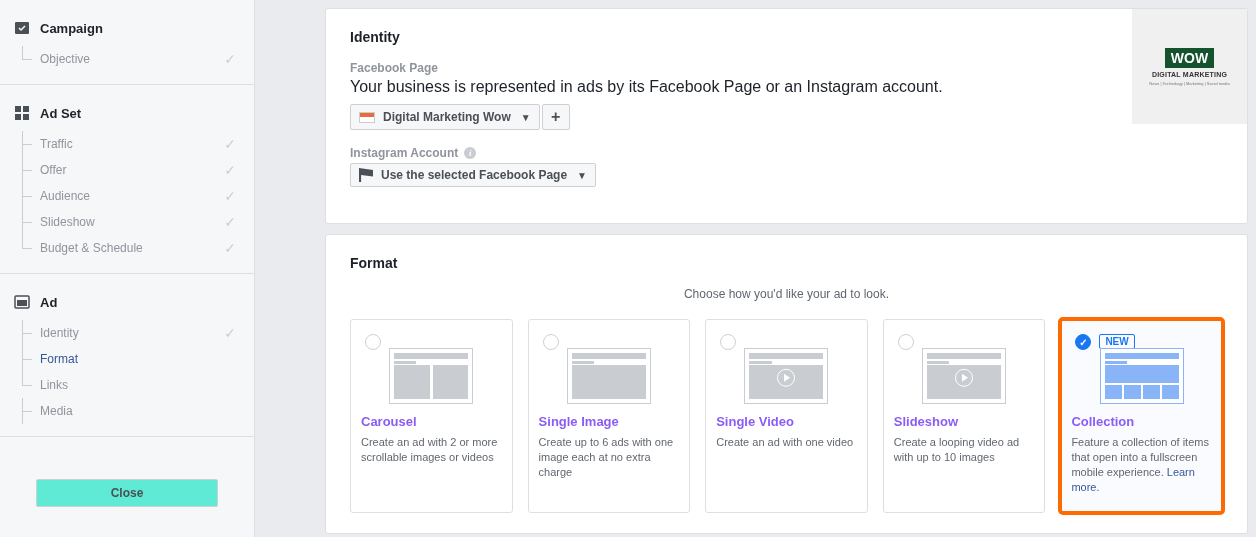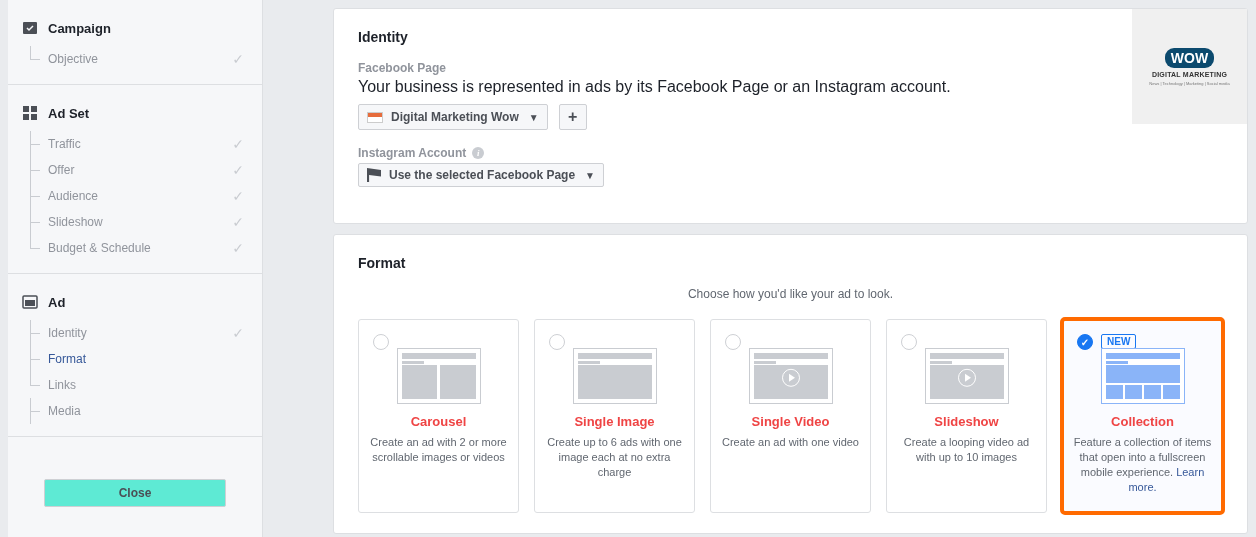--- a/index.html
+++ b/index.html
@@ -1,18 +1,18 @@
 <!DOCTYPE html>
 <html><head>
 <meta charset="utf-8">
 <style>
   * { box-sizing: border-box; margin: 0; padding: 0; font-family: Helvetica, Arial, sans-serif; }
   body { background: #e9ebee; color: #1d2129; font-size: 12px; width: 1256px; height: 537px; overflow: hidden; }
 
-  .layout { display: flex; height: 100%; padding-left: 8px; }
+  .layout { display: flex; height: 100%; }
 
   
   .sidebar { width: 255px; background: #f6f7f9; border-right: 1px solid #dddfe2; display: flex; flex-direction: column; }
   .nav-group { padding: 10px 0 12px 0; border-bottom: 1px solid #dddfe2; }
   .nav-header { display: flex; align-items: center; padding: 10px 14px; font-weight: bold; color: #1d2129; font-size: 13px; gap: 10px; }
   .nav-header .icon-box { width: 16px; height: 16px; display: inline-flex; align-items: center; justify-content: center; }
   .nav-row { display: flex; align-items: center; padding: 4px 18px 4px 40px; position: relative; color: #90949c; font-size: 12px; line-height: 18px; }
   .nav-row::before { content: ""; position: absolute; left: 22px; top: 0; bottom: 0; width: 1px; background: #c9ccd1; }
   .nav-row::after { content: ""; position: absolute; left: 22px; top: 50%; width: 10px; height: 1px; background: #c9ccd1; }
   .nav-row.last::before { bottom: 50%; }
@@ -25,41 +25,41 @@
   .main { flex: 1; padding: 8px 8px 0 70px; overflow: auto; }
   .panel { background: #fff; border: 1px solid #dddfe2; border-radius: 3px; padding: 20px 24px; position: relative; }
   .panel + .panel { margin-top: 10px; }
   .panel h2 { font-size: 14px; font-weight: bold; color: #1d2129; margin-bottom: 16px; }
 
   .sub-label { font-size: 12px; color: #90949c; font-weight: bold; margin-bottom: 3px; display: flex; align-items: center; gap: 6px; }
   .sub-label .info-icon { width: 12px; height: 12px; border-radius: 50%; background: #c9ccd1; color: #fff; font-size: 9px; font-style: italic; display: inline-flex; align-items: center; justify-content: center; font-family: Georgia, serif; }
   .desc { font-size: 16px; color: #1d2129; margin-bottom: 8px; }
   .link { color: #365899; }
 
-  .btn-line { display: flex; gap: 11px; margin-bottom: 16px; }
+  .btn-line { display: flex; gap: 2px; margin-bottom: 16px; }
   .combo { display: flex; align-items: center; gap: 8px; background: #f6f7f9; border: 1px solid #ced0d4; border-radius: 2px; padding: 4px 8px; font-weight: bold; font-size: 12px; color: #4b4f56; }
   .combo .page-icon { width: 16px; height: 11px; background: linear-gradient(#e66c3c 40%, #fff 40%); border: 1px solid #ccc; }
   .combo .flag-icon { width: 14px; height: 14px; background: #4b4f56; clip-path: polygon(0 0, 100% 15%, 100% 60%, 15% 50%, 15% 100%, 0 100%); }
   .combo .chev { margin-left: 2px; color: #4b4f56; font-size: 10px; }
   .plus-btn { width: 28px; height: 26px; background: #f6f7f9; border: 1px solid #ced0d4; border-radius: 2px; display: flex; align-items: center; justify-content: center; color: #4b4f56; font-size: 16px; font-weight: bold; }
 
   .brand-box { position: absolute; right: 0; top: 0; width: 115px; height: 115px; background: #f0f0f0; display: flex; flex-direction: column; align-items: center; justify-content: center; gap: 3px; }
-  .brand-wow { background: #0c4a6e; color: #fff; font-weight: bold; padding: 2px 6px; font-size: 14px; border-radius: 9px; }
+  .brand-wow { background: #14532d; color: #fff; font-weight: bold; padding: 2px 6px; font-size: 14px; }
   .brand-sub { font-size: 7px; color: #333; font-weight: bold; letter-spacing: 0.2px; }
   .brand-tag { font-size: 4px; color: #777; }
 
   .format-sub { font-size: 12px; color: #616770; margin-bottom: 18px; text-align: center; }
 
   .format-row { display: flex; gap: 15px; }
-  .format-card { flex: 1; border: 1px solid #dddfe2; border-radius: 3px; padding: 16px 10px 18px; text-align: center; position: relative; }
+  .format-card { flex: 1; border: 1px solid #dddfe2; border-radius: 3px; padding: 16px 10px 18px; position: relative; }
   .format-card .radio { position: absolute; top: 14px; left: 14px; width: 16px; height: 16px; border: 1px solid #ced0d4; border-radius: 50%; background: #fff; }
   .format-card.selected .radio { background: #1877f2; border-color: #1877f2; display: flex; align-items: center; justify-content: center; }
   .format-card.selected .radio::after { content: "✓"; color: #fff; font-size: 10px; font-weight: bold; }
   .format-card .new-tag { position: absolute; top: 14px; left: 38px; color: #1877f2; border: 1px solid #1877f2; font-size: 10px; font-weight: bold; padding: 1px 5px; border-radius: 2px; }
-  .format-card .title { font-size: 13px; font-weight: bold; margin: 10px 0 6px; color: #ef4444; }
+  .format-card .title { font-size: 13px; font-weight: bold; margin: 10px 0 6px; color: #8b5cf6; }
   .format-card .card-desc { font-size: 11px; color: #616770; line-height: 1.35; }
   .format-card.highlight { outline: 4px solid #ff6a00; outline-offset: -2px; }
   .format-card.selected.highlight { background: #fafbff; }
 
   
   .thumb { width: 84px; height: 56px; margin: 12px auto 0; background: #fff; border: 1px solid #c9ccd1; position: relative; padding: 4px; }
   .thumb .bar { height: 6px; background: #c9ccd1; margin-bottom: 2px; }
   .thumb .bar.s { width: 30%; height: 3px; }
   .thumb .play { position: absolute; top: 50%; left: 50%; width: 18px; height: 18px; border: 1px solid #fff; border-radius: 50%; transform: translate(-50%, -40%); display: flex; align-items: center; justify-content: center; }
   .thumb .play::after { content: ""; border-left: 6px solid #fff; border-top: 4px solid transparent; border-bottom: 4px solid transparent; margin-left: 2px; }

